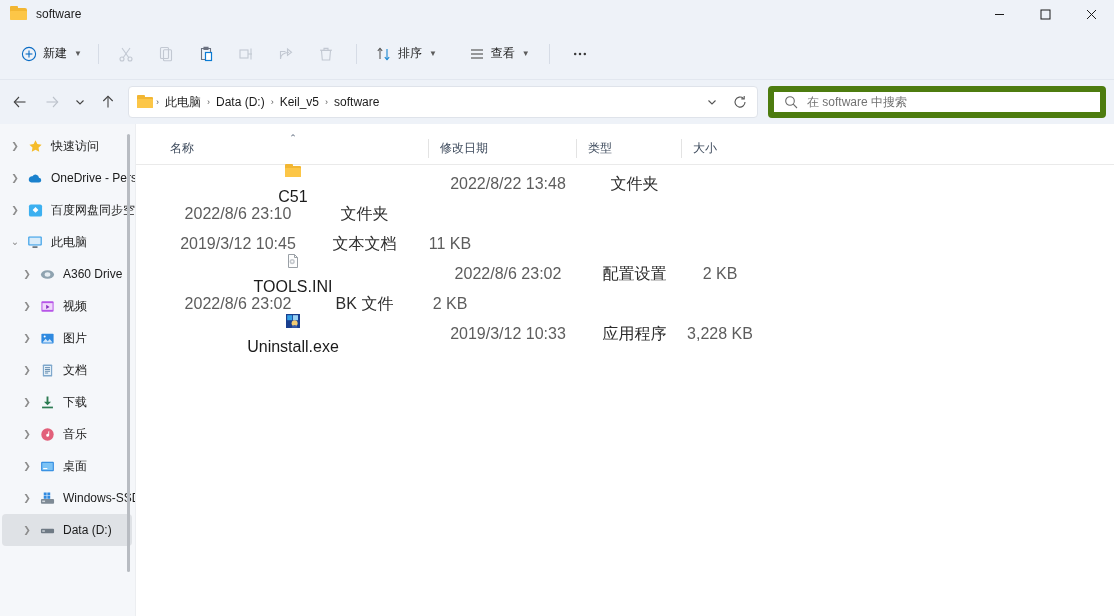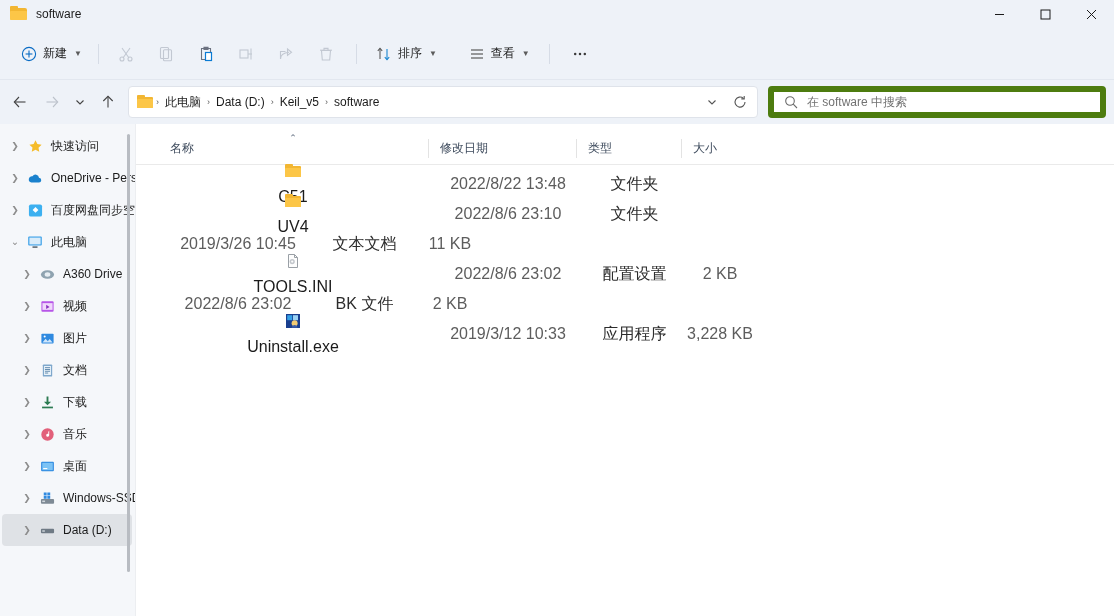--- a/index.html
+++ b/index.html
@@ -598,35 +598,27 @@
                 <span class="f"></span>
               </span>
             <span>C51</span>
           </div>
           <div class="cell c-date">2022/8/22 13:48</div>
           <div class="cell c-type">文件夹</div>
           <div class="cell c-size"></div>
         </div>
 
         <div class="row">
-          <div class="cell c-name">
-            <span class="fico folder">
-                <span class="b"></span>
-                <span class="t"></span>
-                <span class="f"></span>
-              </span>
-            <span>UV4</span>
-          </div>
           <div class="cell c-date">2022/8/6 23:10</div>
           <div class="cell c-type">文件夹</div>
           <div class="cell c-size"></div>
         </div>
 
         <div class="row">
-          <div class="cell c-date">2019/3/26 10:45</div>
+          <div class="cell c-date">2019/3/12 10:45</div>
           <div class="cell c-type">文本文档</div>
           <div class="cell c-size">11 KB</div>
         </div>
 
         <div class="row">
           <div class="cell c-name">
             <span class="fico">
               <svg width="16" height="16" viewBox="0 0 16 16">
                   <path d="M3.5 1.5h6l3 3v10h-9z" fill="#fdfdfd" stroke="#9aa0a6" stroke-width="1"></path>
                   <path d="M9.5 1.5v3h3" fill="none" stroke="#9aa0a6" stroke-width="1"></path>

